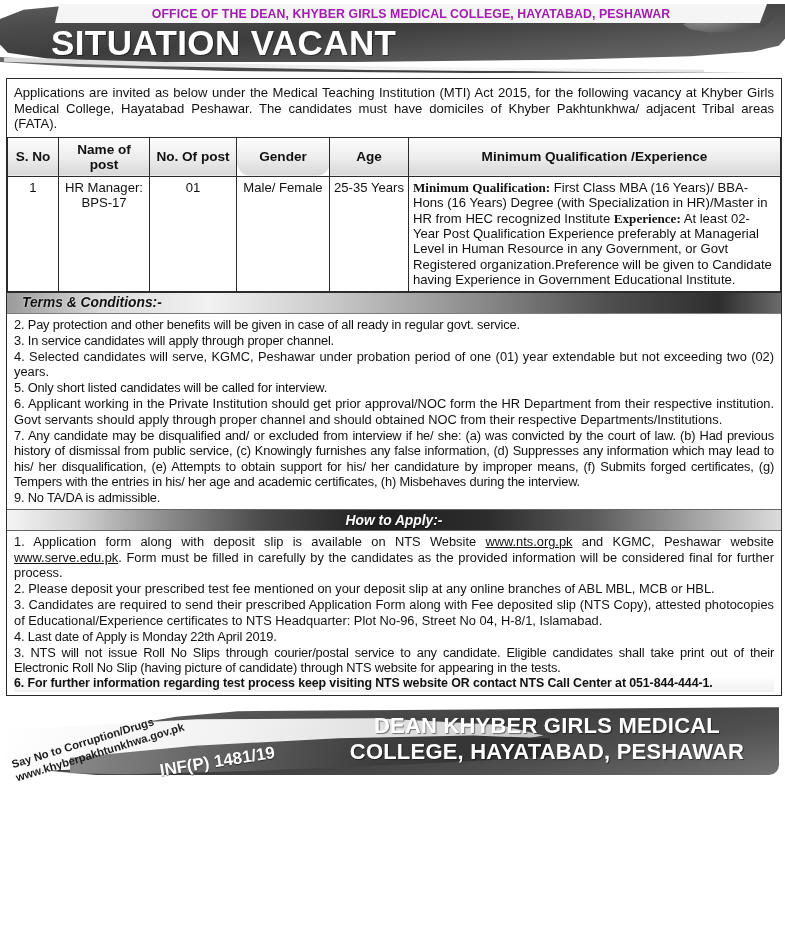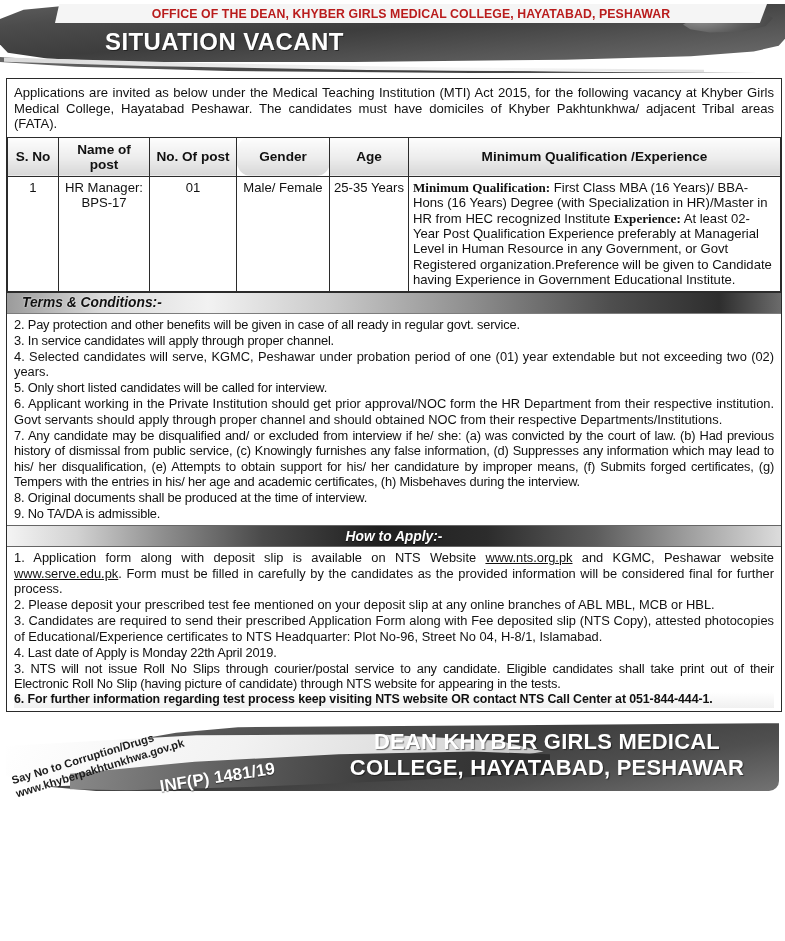--- a/index.html
+++ b/index.html
@@ -25,30 +25,30 @@
     clip-path:polygon(0% 26%, 3% 10%, 9% 2%, 20% 0%, 100% 0%, 100% 60%, 99.2% 72%, 96% 82%, 88% 90%,
                       72% 96%, 45% 100%, 16% 100%, 6% 94%, 1% 84%, 0% 70%);
   }
   .banner-topstrip{
     position:absolute;left:55px;top:4px;width:712px;height:19px;
     background:#f5f5f5;
     clip-path:polygon(0.6% 0%, 100% 0%, 99% 100%, 0% 100%);
     display:flex;align-items:center;justify-content:center;
   }
   .banner-topstrip span{
-    font-size:12.3px;font-weight:bold;letter-spacing:.1px;color:#b91c1c;
+    font-size:12.3px;font-weight:bold;letter-spacing:.1px;color:#a21caf;
     white-space:nowrap;
     text-align:right;
   }
   .banner-title{
     position:absolute;left:0;top:22px;width:785px;height:40px;
     display:flex;align-items:center;
   }
   .banner-title span{
-    margin-left:105px;color:#ffffff;font-size:24px;font-weight:bold;
+    margin-left:51px;color:#ffffff;font-size:35px;font-weight:bold;
     letter-spacing:.4px;line-height:1;
     text-shadow:1px 1px 0 rgba(0,0,0,.45);
   }
   .banner-swoosh-a{
     position:absolute;left:0px;top:47px;width:760px;height:26px;
     background:linear-gradient(90deg,#5a5a5a 0%,#3a3a3a 30%,#2f2f2f 58%,#4b4b4b 85%,#777 100%);
     clip-path:polygon(0% 38%, 10% 58%, 30% 76%, 55% 88%, 80% 96%, 100% 100%, 100% 100%, 62% 100%, 30% 92%, 10% 76%, 0% 58%);
     opacity:.92;
   }
   .banner-swoosh-b{
@@ -237,21 +237,20 @@
       <span>Terms &amp; Conditions:-</span>
     </div>
 
     <div class="terms">
       <div class="li tight">2. Pay protection and other benefits will be given in case of all ready in regular govt. service.</div>
       <div class="li tight">3. In service candidates will apply through proper channel.</div>
       <div class="li">4. Selected candidates will serve, KGMC, Peshawar under probation period of one (01) year extendable but not exceeding two (02) years.</div>
       <div class="li tight">5. Only short listed candidates will be called for interview.</div>
       <div class="li">6. Applicant working in the Private Institution should get prior approval/NOC form the HR Department from their respective institution. Govt servants should apply through proper channel and should obtained NOC from their respective Departments/Institutions.</div>
       <div class="li tight">7. Any candidate may be disqualified and/ or excluded from interview if he/ she: (a) was convicted by the court of law. (b) Had previous history of dismissal from public service, (c) Knowingly furnishes any false information, (d) Suppresses any information which may lead to his/ her disqualification, (e) Attempts to obtain support for his/ her candidature by improper means, (f) Submits forged certificates, (g) Tempers with the entries in his/ her age and academic certificates, (h) Misbehaves during the interview.</div>
-      <div class="li tight">8. Original documents shall be produced at the time of interview.</div>
       <div class="li tight">9. No TA/DA is admissible.</div>
     </div>
 
     <div class="bar-apply">
       <span>How to Apply:-</span>
     </div>
 
     <div class="apply">
       <div class="li"><span>1. Application form along with deposit slip is available on NTS Website </span><span class="u">www.nts.org.pk</span><span> and KGMC, Peshawar website </span><span class="u">www.serve.edu.pk</span><span>. Form must be filled in carefully by the candidates as the provided information will be considered final for further process.</span></div>
       <div class="li">2. Please deposit your prescribed test fee mentioned on your deposit slip at any online branches of ABL MBL, MCB or HBL.</div>

